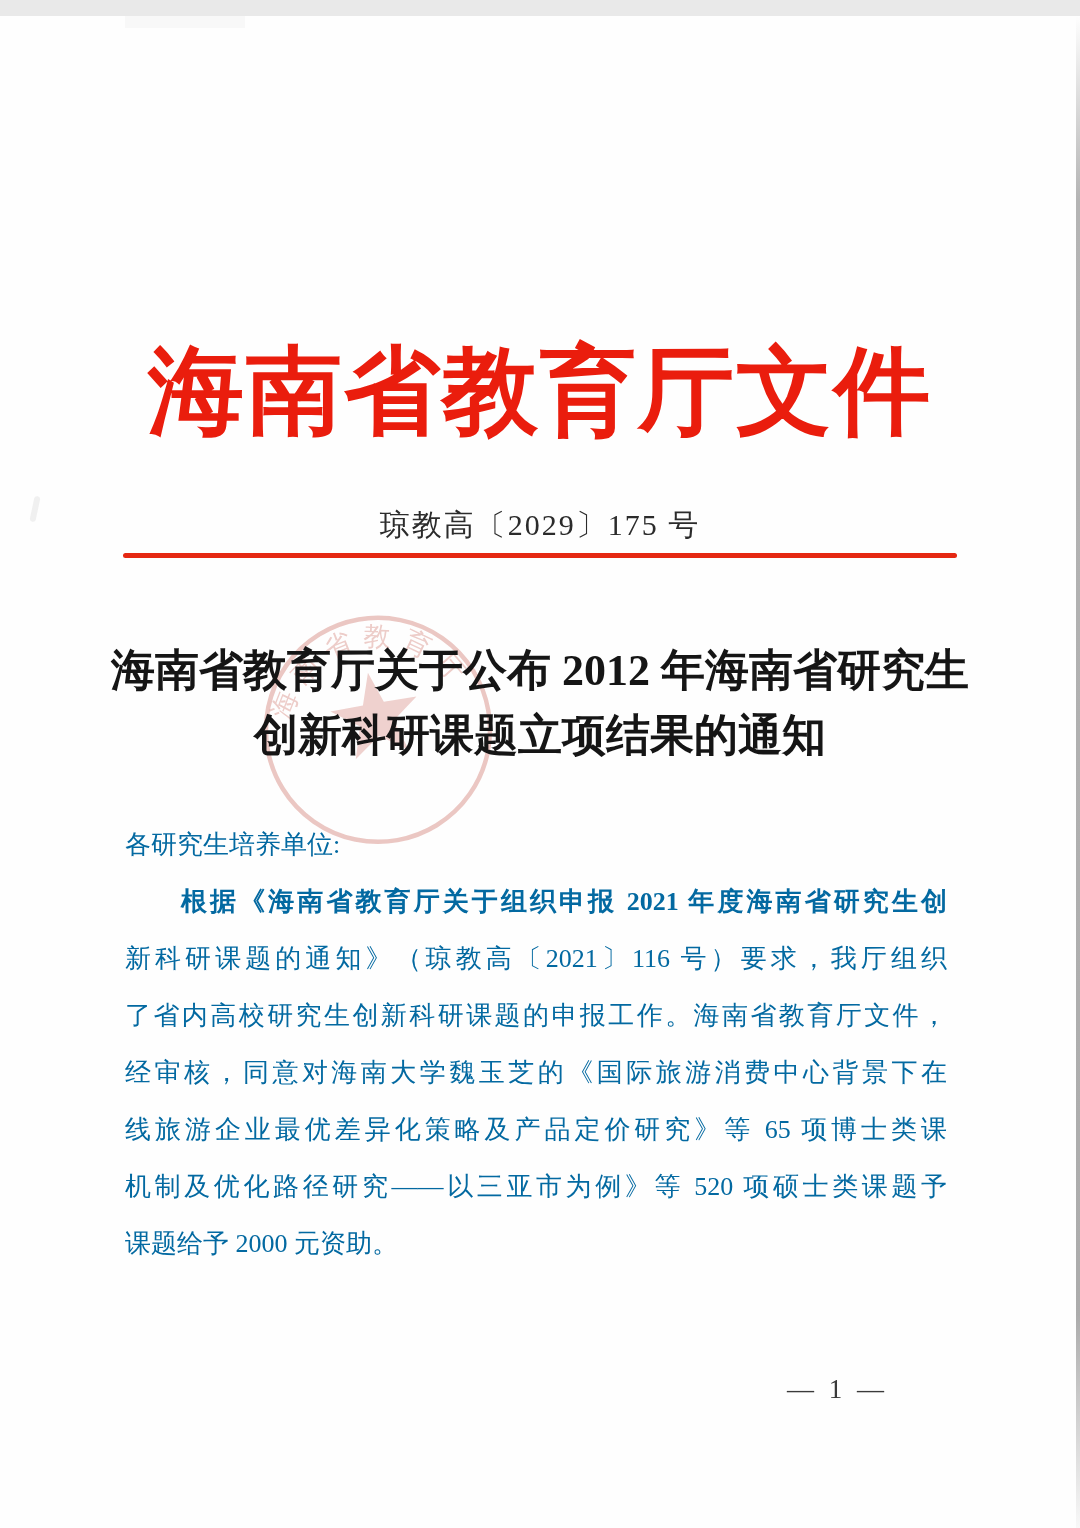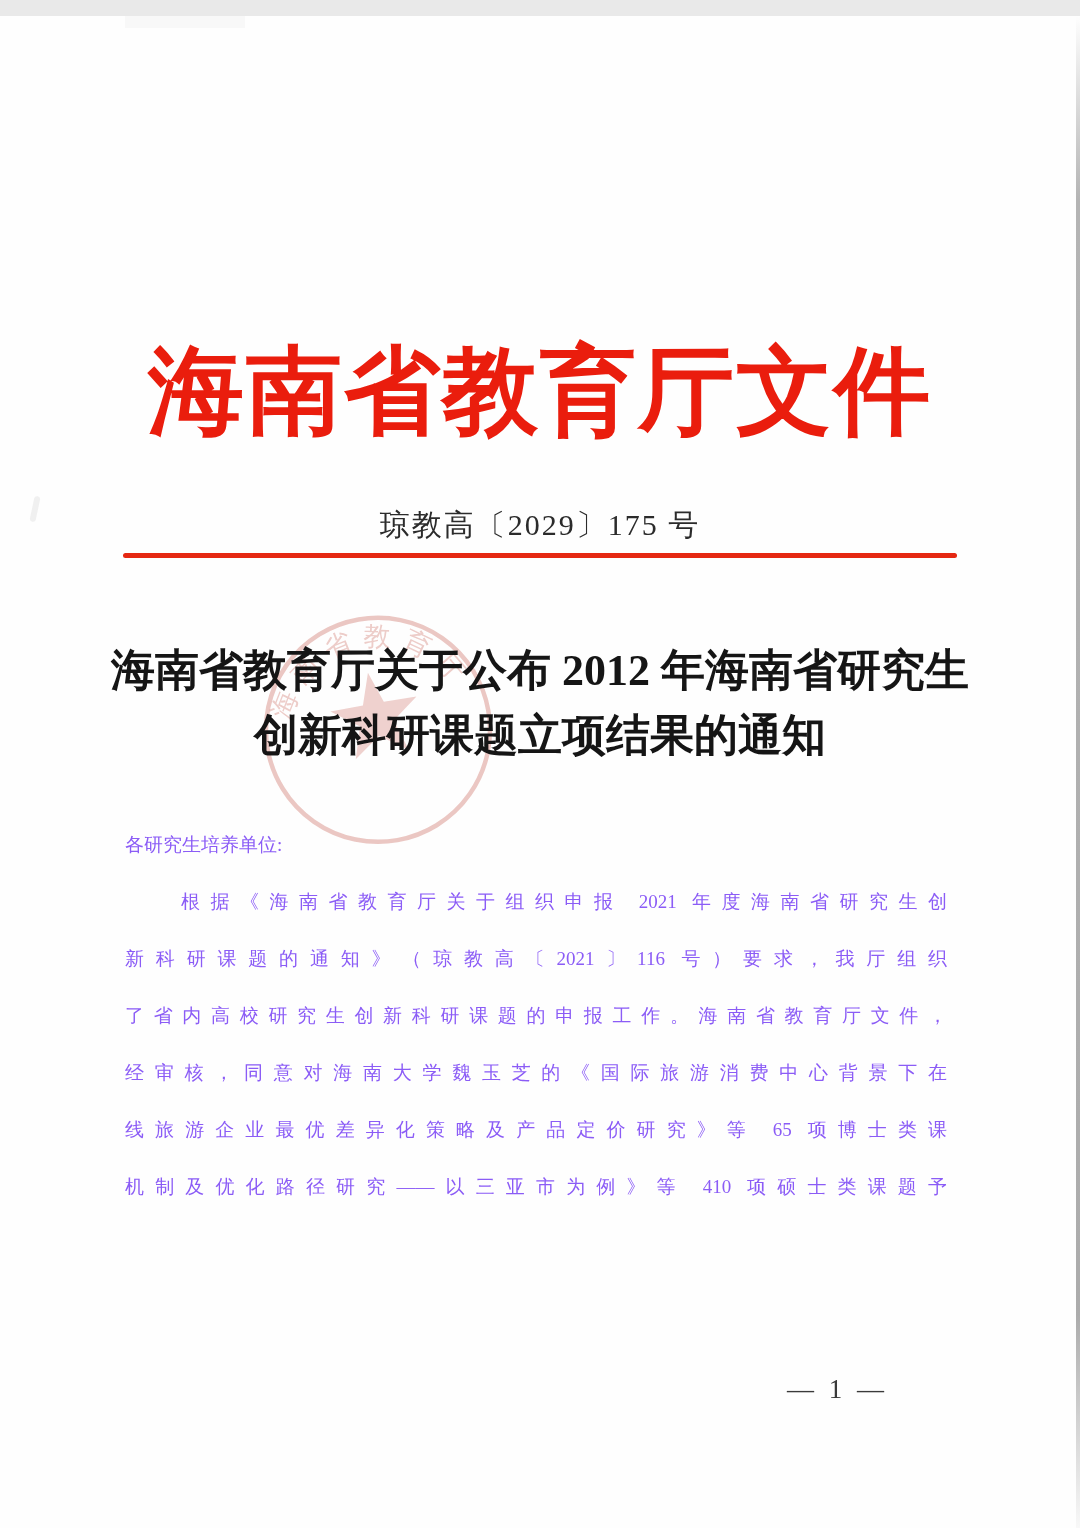--- a/index.html
+++ b/index.html
@@ -52,33 +52,33 @@
     text-align:center;
     font-size:44px;font-weight:bold;
     line-height:65px;
     color:#151515;
     white-space:nowrap;
   }
   
   .body-block{
     position:absolute;top:800px;left:125px;width:822px;
     z-index:2;
-    font-size:19px;
-    color:#8b5cf6;
+    font-size:26px;
+    color:#0369a1;
   }
   .line{
     height:57px;line-height:57px;
     white-space:nowrap;
   }
   .line.justify{
     white-space:normal;
     text-align:justify;
     text-align-last:justify;
   }
-  .line.indent{ text-indent:56px; }
+  .line.indent{ text-indent:56px;font-weight:bold; }
   
   .page-number{
     position:absolute;top:1358px;right:192px;
     font-size:27px;letter-spacing:4px;
     color:#3a3a3a;
     white-space:nowrap;
   }
   
   .edge-strip{
     position:absolute;top:0;right:0;width:4px;height:1528px;
@@ -136,21 +136,22 @@
     <div>创新科研课题立项结果的通知</div>
   </div>
 
   <div class="body-block">
     <div class="line">各研究生培养单位:</div>
     <div class="line justify indent">根据《海南省教育厅关于组织申报 2021 年度海南省研究生创</div>
     <div class="line justify">新科研课题的通知》（琼教高〔2021〕116 号）要求，我厅组织</div>
     <div class="line justify">了省内高校研究生创新科研课题的申报工作。海南省教育厅文件，</div>
     <div class="line justify">经审核，同意对海南大学魏玉芝的《国际旅游消费中心背景下在</div>
     <div class="line justify">线旅游企业最优差异化策略及产品定价研究》等 65 项博士类课</div>
-    <div class="line justify">机制及优化路径研究——以三亚市为例》等 410 项硕士类课题予</div>
+    <div class="line justify">机制及优化路径研究——以三亚市为例》等 520 项硕士类课题予</div>
+    <div class="line">课题给予 2000 元资助。</div>
   </div>
 
   <div class="page-number">— 1 —</div>
 
   <div class="edge-strip"></div>
   <div class="smudge-quote"></div>
   <div class="smudge-top"></div>
   <div class="smudge-bottom"></div>
 
 </div>

